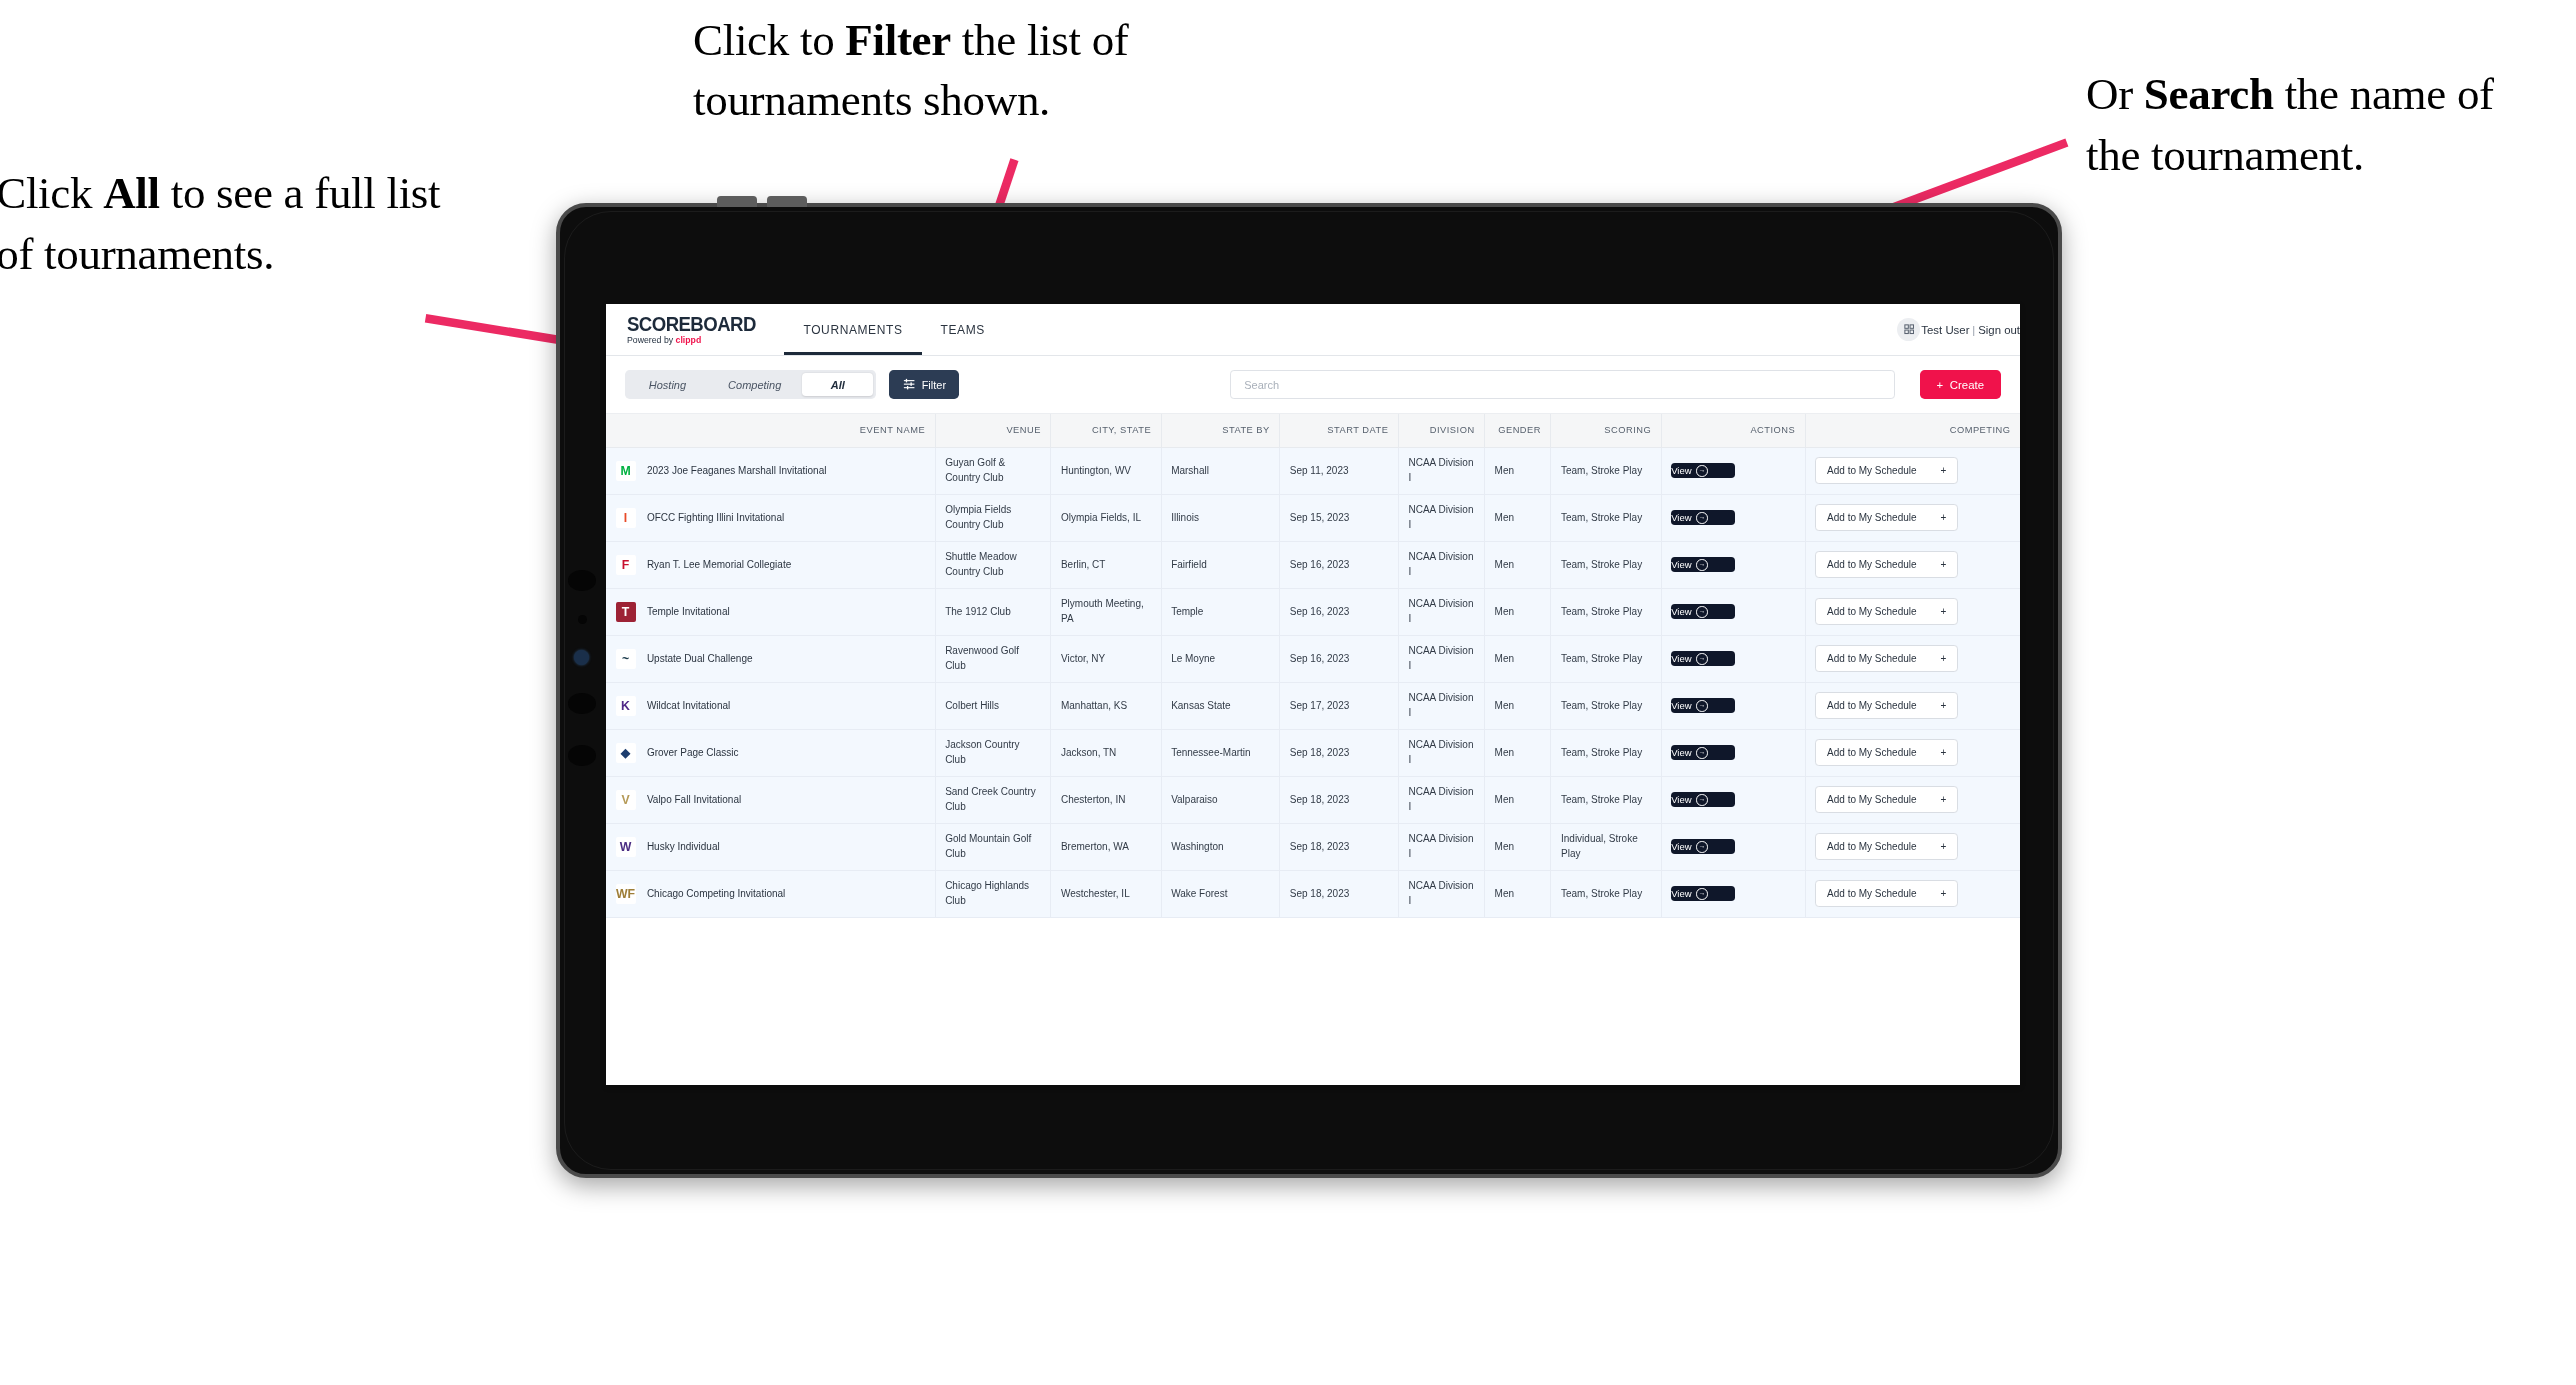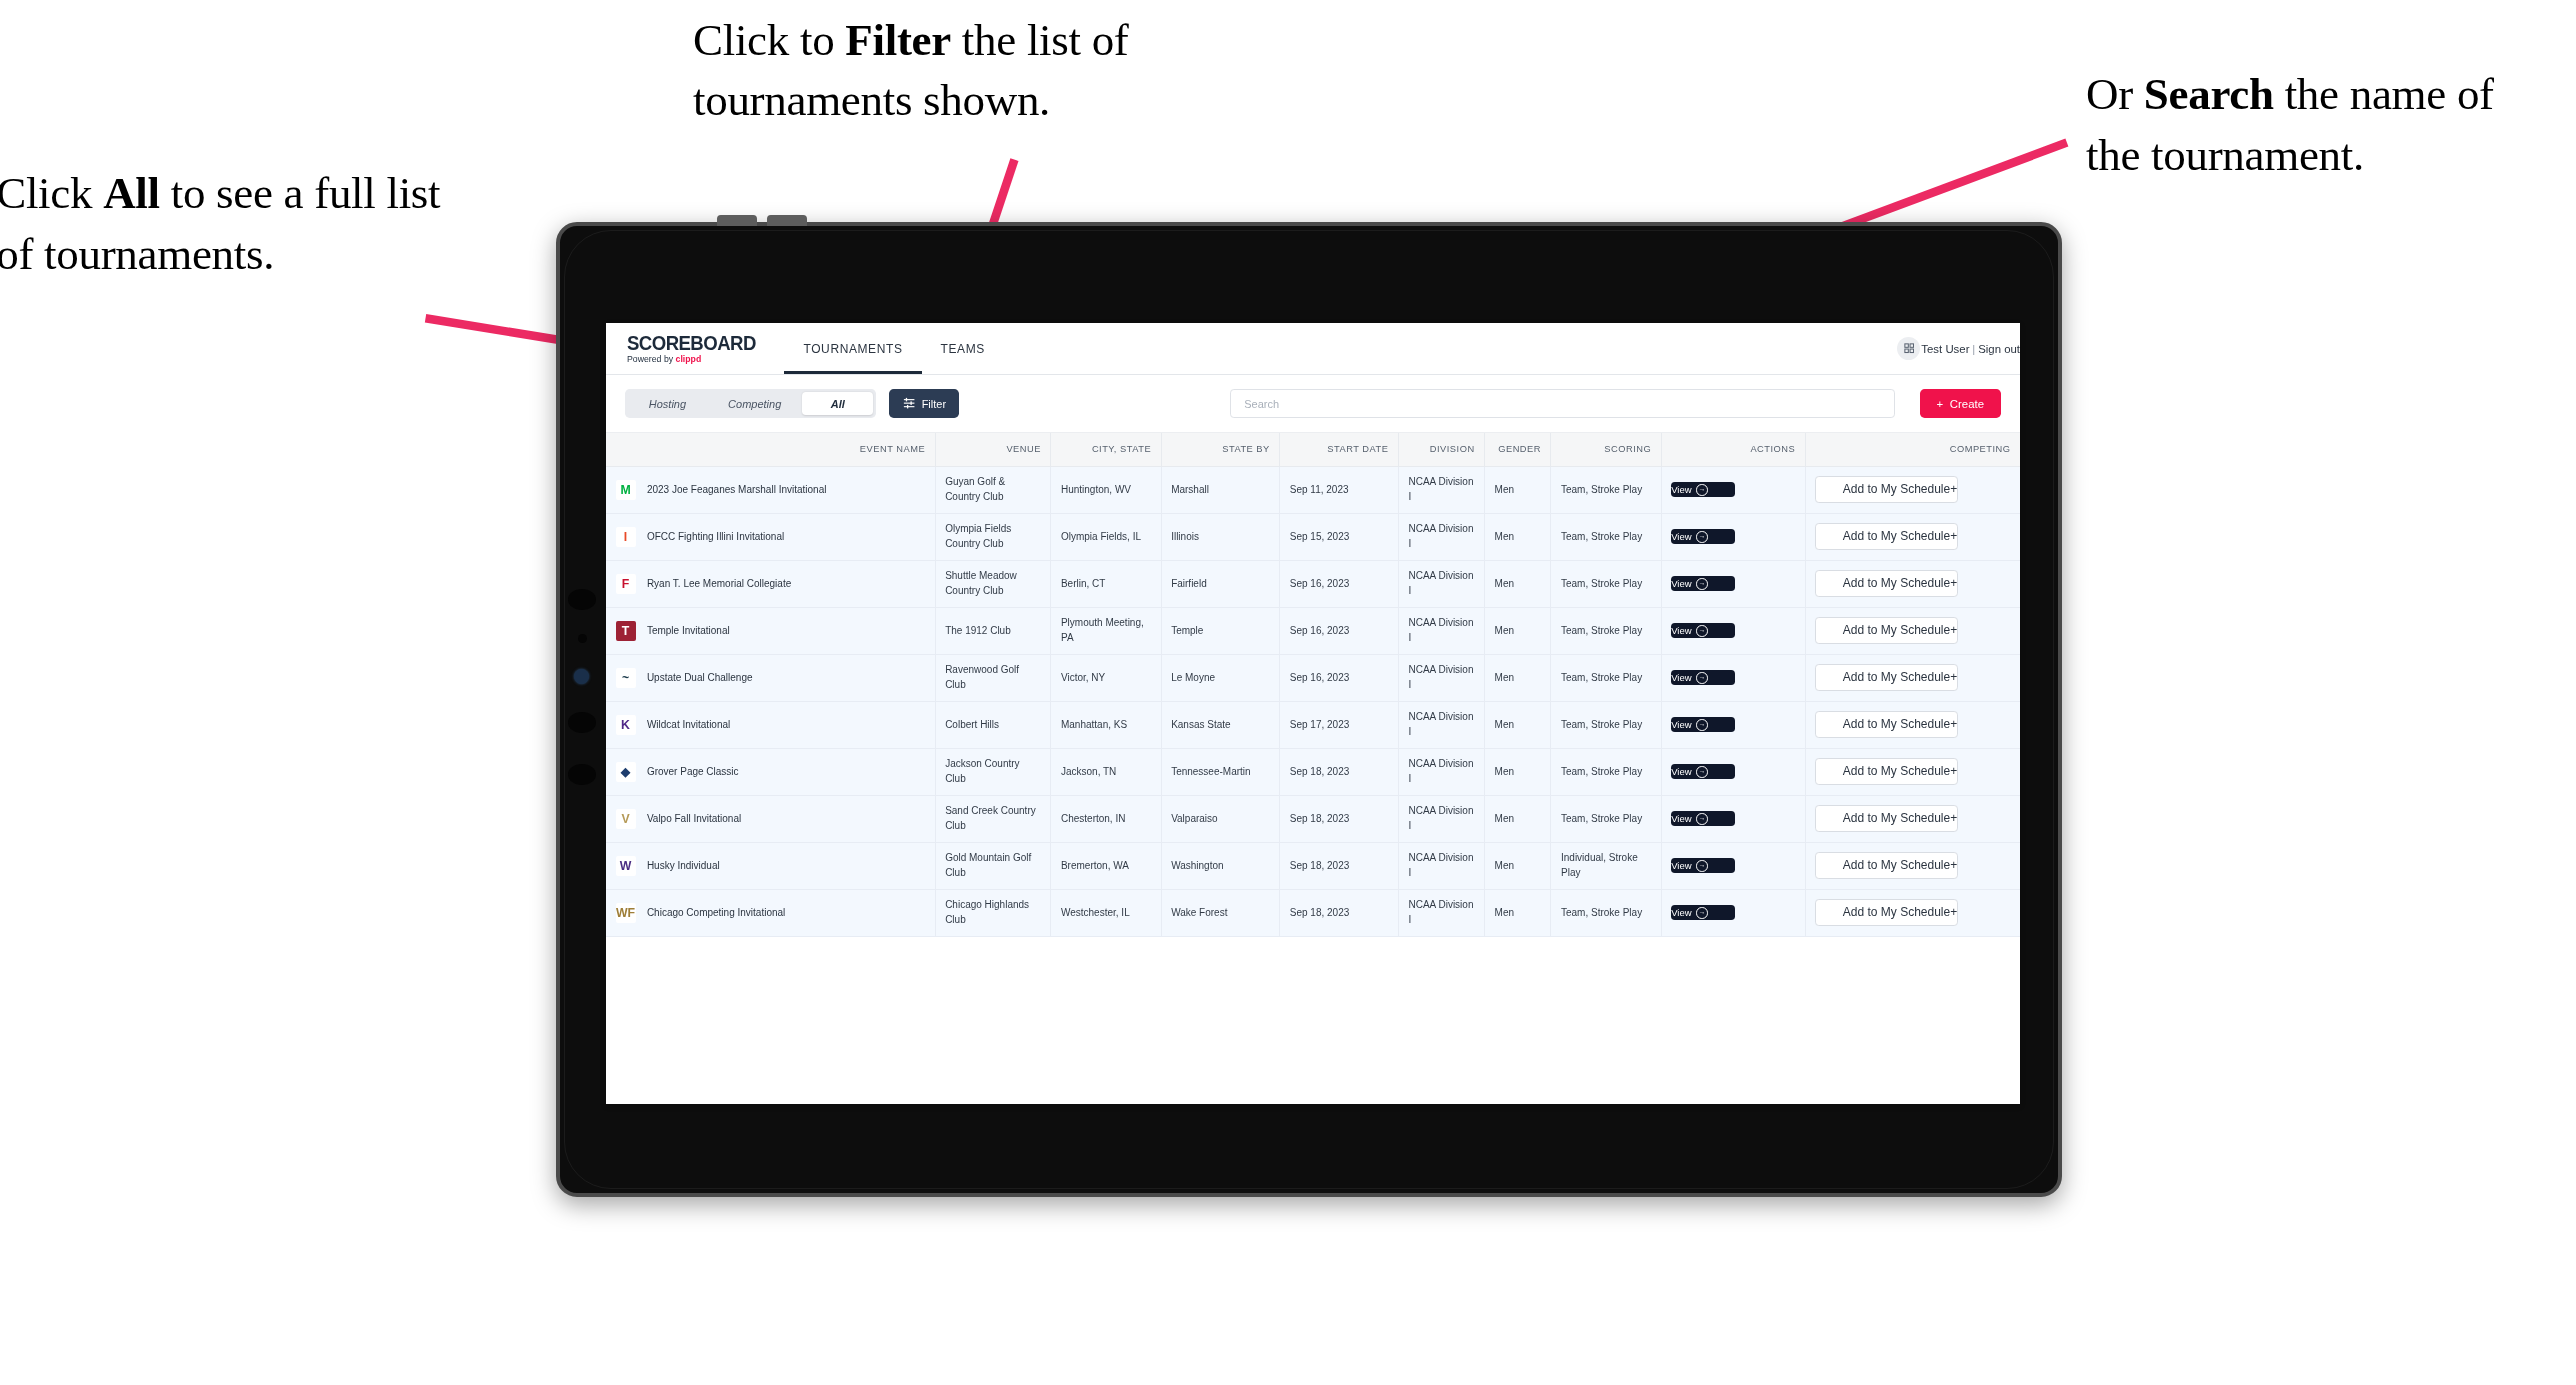--- a/index.html
+++ b/index.html
@@ -25,24 +25,24 @@
   .anno b{font-weight:700;}
   #anno-all{left:-3.8px;top:163px;width:446px;}
   #anno-filter{left:693px;top:9.5px;width:665px;}
   #anno-search{left:2086px;top:64px;width:408px;}
 
   .arrow-svg{position:absolute;left:0;top:0;width:2576px;height:1386px;pointer-events:none;}
 
   
   #tablet{
     position:absolute;
-    left:556px;top:222px;
+    left:556px;top:203px;
     width:1506px;height:975px;
     background:#0d0d0d;
-    border-radius:21px;
+    border-radius:30px;
     box-shadow:0 7.6px 25px rgba(0,0,0,.35);
     border:4.7px solid #4a4a4a;
     box-sizing:border-box;
   }
   #tablet-inner-edge{
     position:absolute;inset:3.8px;border-radius:47px;
     border:1.9px solid #1c1c1c;box-sizing:border-box;
   }
   .vol-btn{
     position:absolute;top:-11.4px;width:40px;height:11.4px;
@@ -215,22 +215,22 @@
     cursor:pointer;
   }
   .view-btn .circ{
     width:9.5px;height:9.5px;border:0.9px solid #fff;border-radius:50%;
     display:inline-flex;align-items:center;justify-content:center;
     font-size:6.6px;line-height:1;
   }
   .add-btn{
     border:0.9px solid #d9dde3;background:#fff;
     border-radius:3.8px;height:25px;width:141px;
-    display:flex;align-items:center;justify-content:flex-end;gap:0;
-    font-size:12px;color:#2b3440;cursor:pointer;
+    display:flex;align-items:center;justify-content:center;gap:24px;
+    font-size:10px;color:#2b3440;cursor:pointer;
   }
 </style>
 </head>
 <body>
 
 <div class="anno" id="anno-all">Click <b>All</b> to see a full list of tournaments.</div>
 <div class="anno" id="anno-filter">Click to <b>Filter</b> the list of tournaments shown.</div>
 <div class="anno" id="anno-search">Or <b>Search</b> the name of the tournament.</div>
 
 <svg class="arrow-svg" viewBox="0 0 2712 1459">

